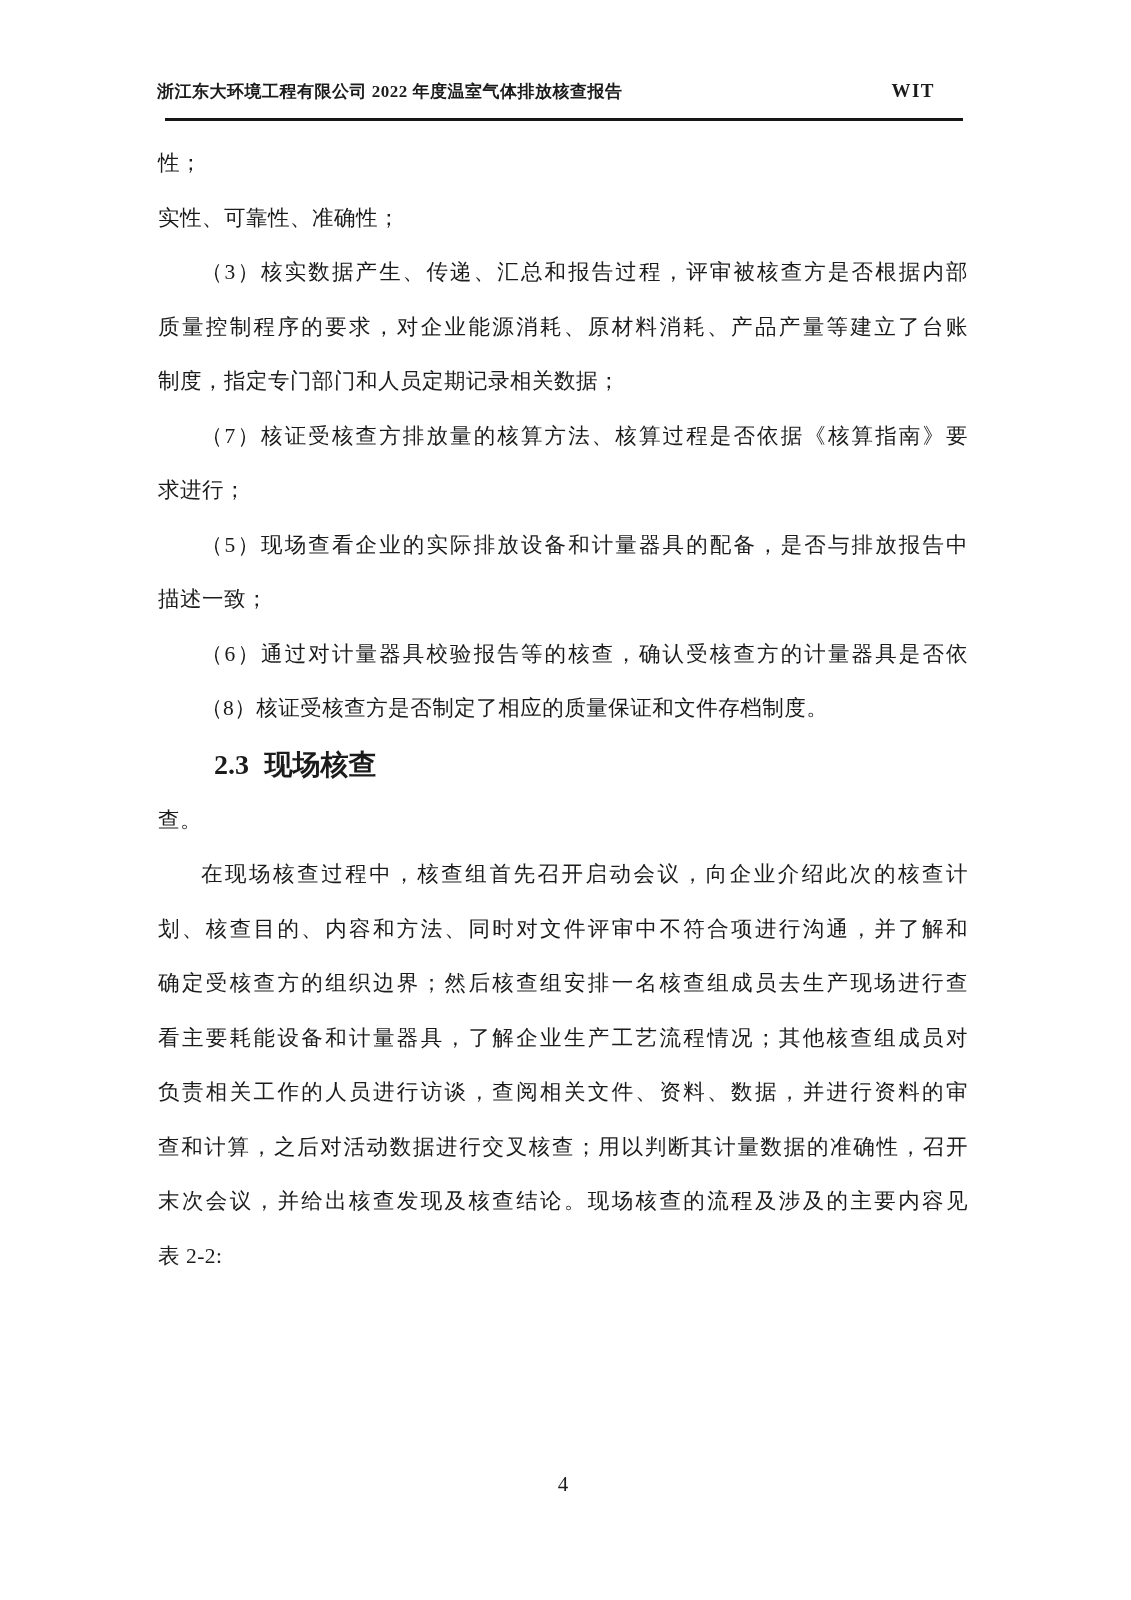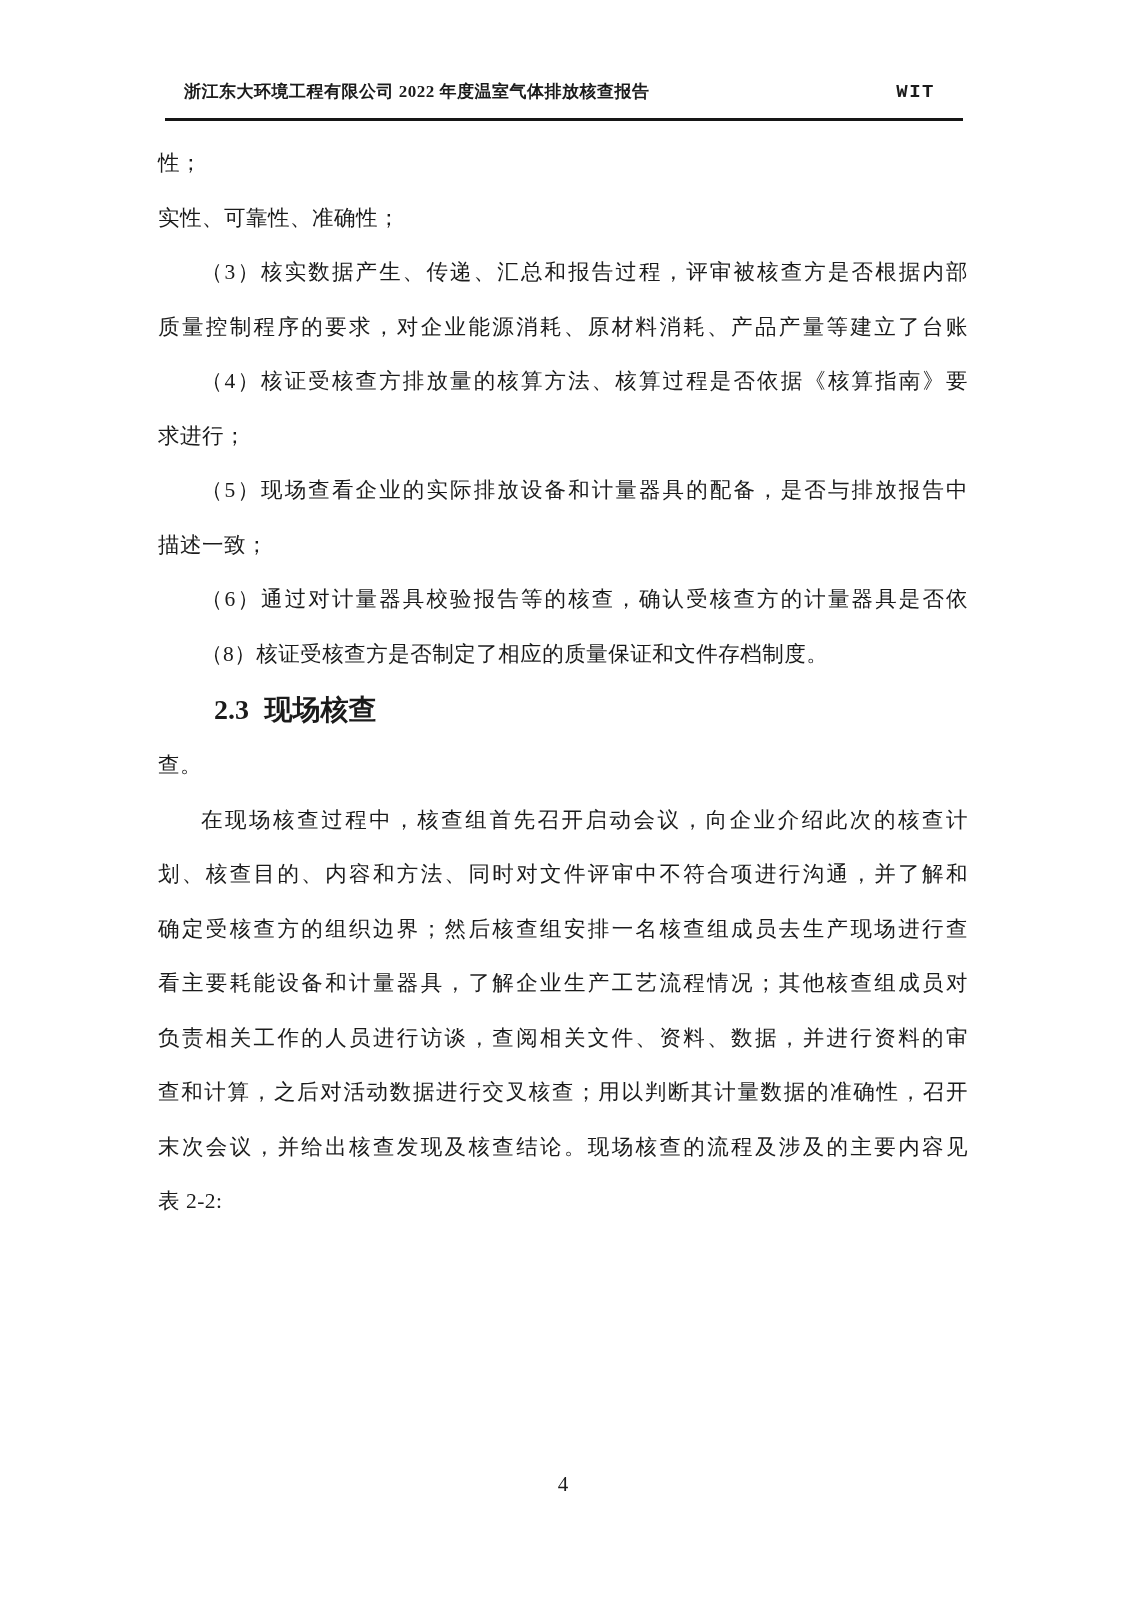--- a/index.html
+++ b/index.html
@@ -10,39 +10,38 @@
     height: 1600px;
     margin: 0 auto;
     background: #ffffff;
     font-family: "Liberation Serif", "DejaVu Serif", serif;
     color: #1b1b1b;
     overflow: hidden;
   }
   
   .header {
     position: absolute;
-    left: 184px;
+    left: 157px;
     right: 166px;
     top: 80px;
     display: flex;
     justify-content: space-between;
-    align-items: flex-end;
+    align-items: flex-start;
   }
   .header-title {
     font-size: 17px;
     font-weight: 600;
     letter-spacing: 0.5px;
     white-space: nowrap;
   }
   .header-mark {
     font-size: 19px;
     font-weight: 600;
     letter-spacing: 1.5px;
     padding-right: 30px;
-    font-family: Liberation Mono, monospace;
   }
   .header-rule {
     position: absolute;
     left: 165px;
     top: 118px;
     width: 798px;
     height: 3px;
     background: #161616;
   }
   
@@ -92,22 +91,23 @@
   <div class="header-rule"></div>
 
   <div class="body-block">
 
     <div class="line last">性；</div>
 
     <div class="line last">实性、可靠性、准确性；</div>
 
     <div class="line first">（3）核实数据产生、传递、汇总和报告过程，评审被核查方是否根据内部</div>
     <div class="line">质量控制程序的要求，对企业能源消耗、原材料消耗、产品产量等建立了台账</div>
+    <div class="line last">制度，指定专门部门和人员定期记录相关数据；</div>
 
-    <div class="line first">（4）核证受核查方排放量的核算方法、核算过程是否依据《核算指南》要</div>
+    <div class="line first">（7）核证受核查方排放量的核算方法、核算过程是否依据《核算指南》要</div>
     <div class="line last">求进行；</div>
 
     <div class="line first">（5）现场查看企业的实际排放设备和计量器具的配备，是否与排放报告中</div>
     <div class="line last">描述一致；</div>
 
     <div class="line first">（6）通过对计量器具校验报告等的核查，确认受核查方的计量器具是否依</div>
 
     <div class="line first last">（8）核证受核查方是否制定了相应的质量保证和文件存档制度。</div>
 
     <div class="heading">

